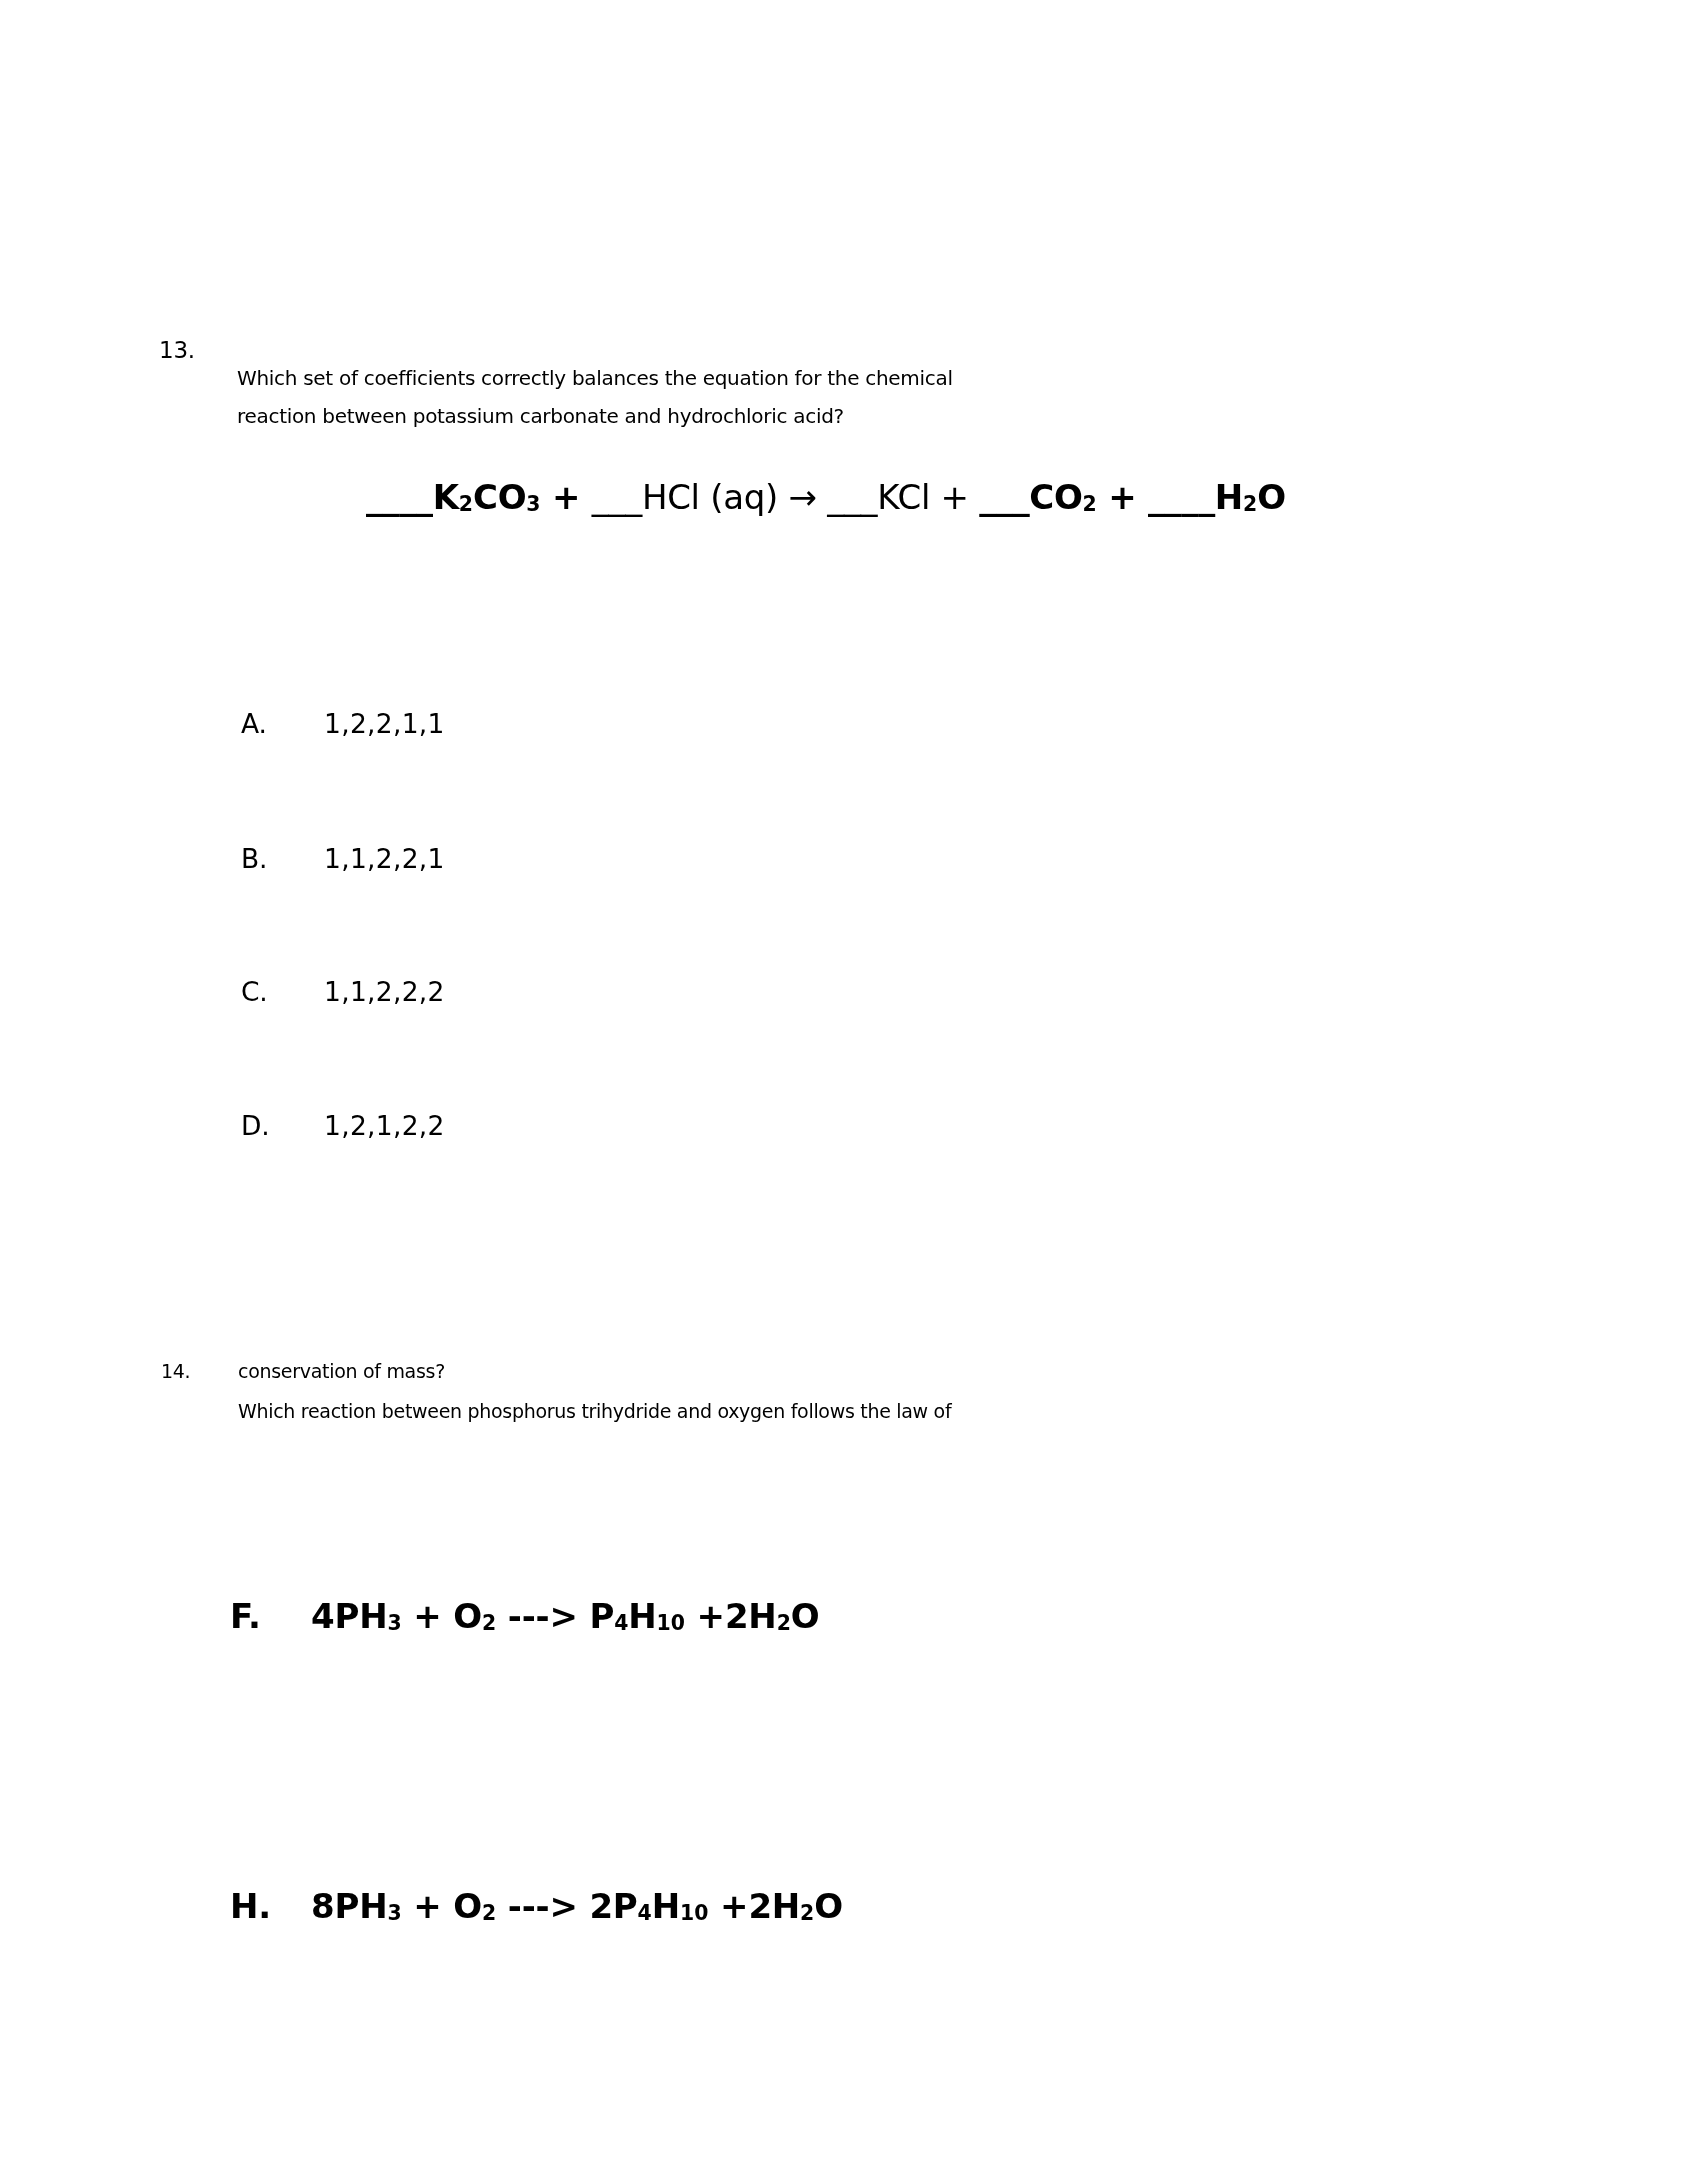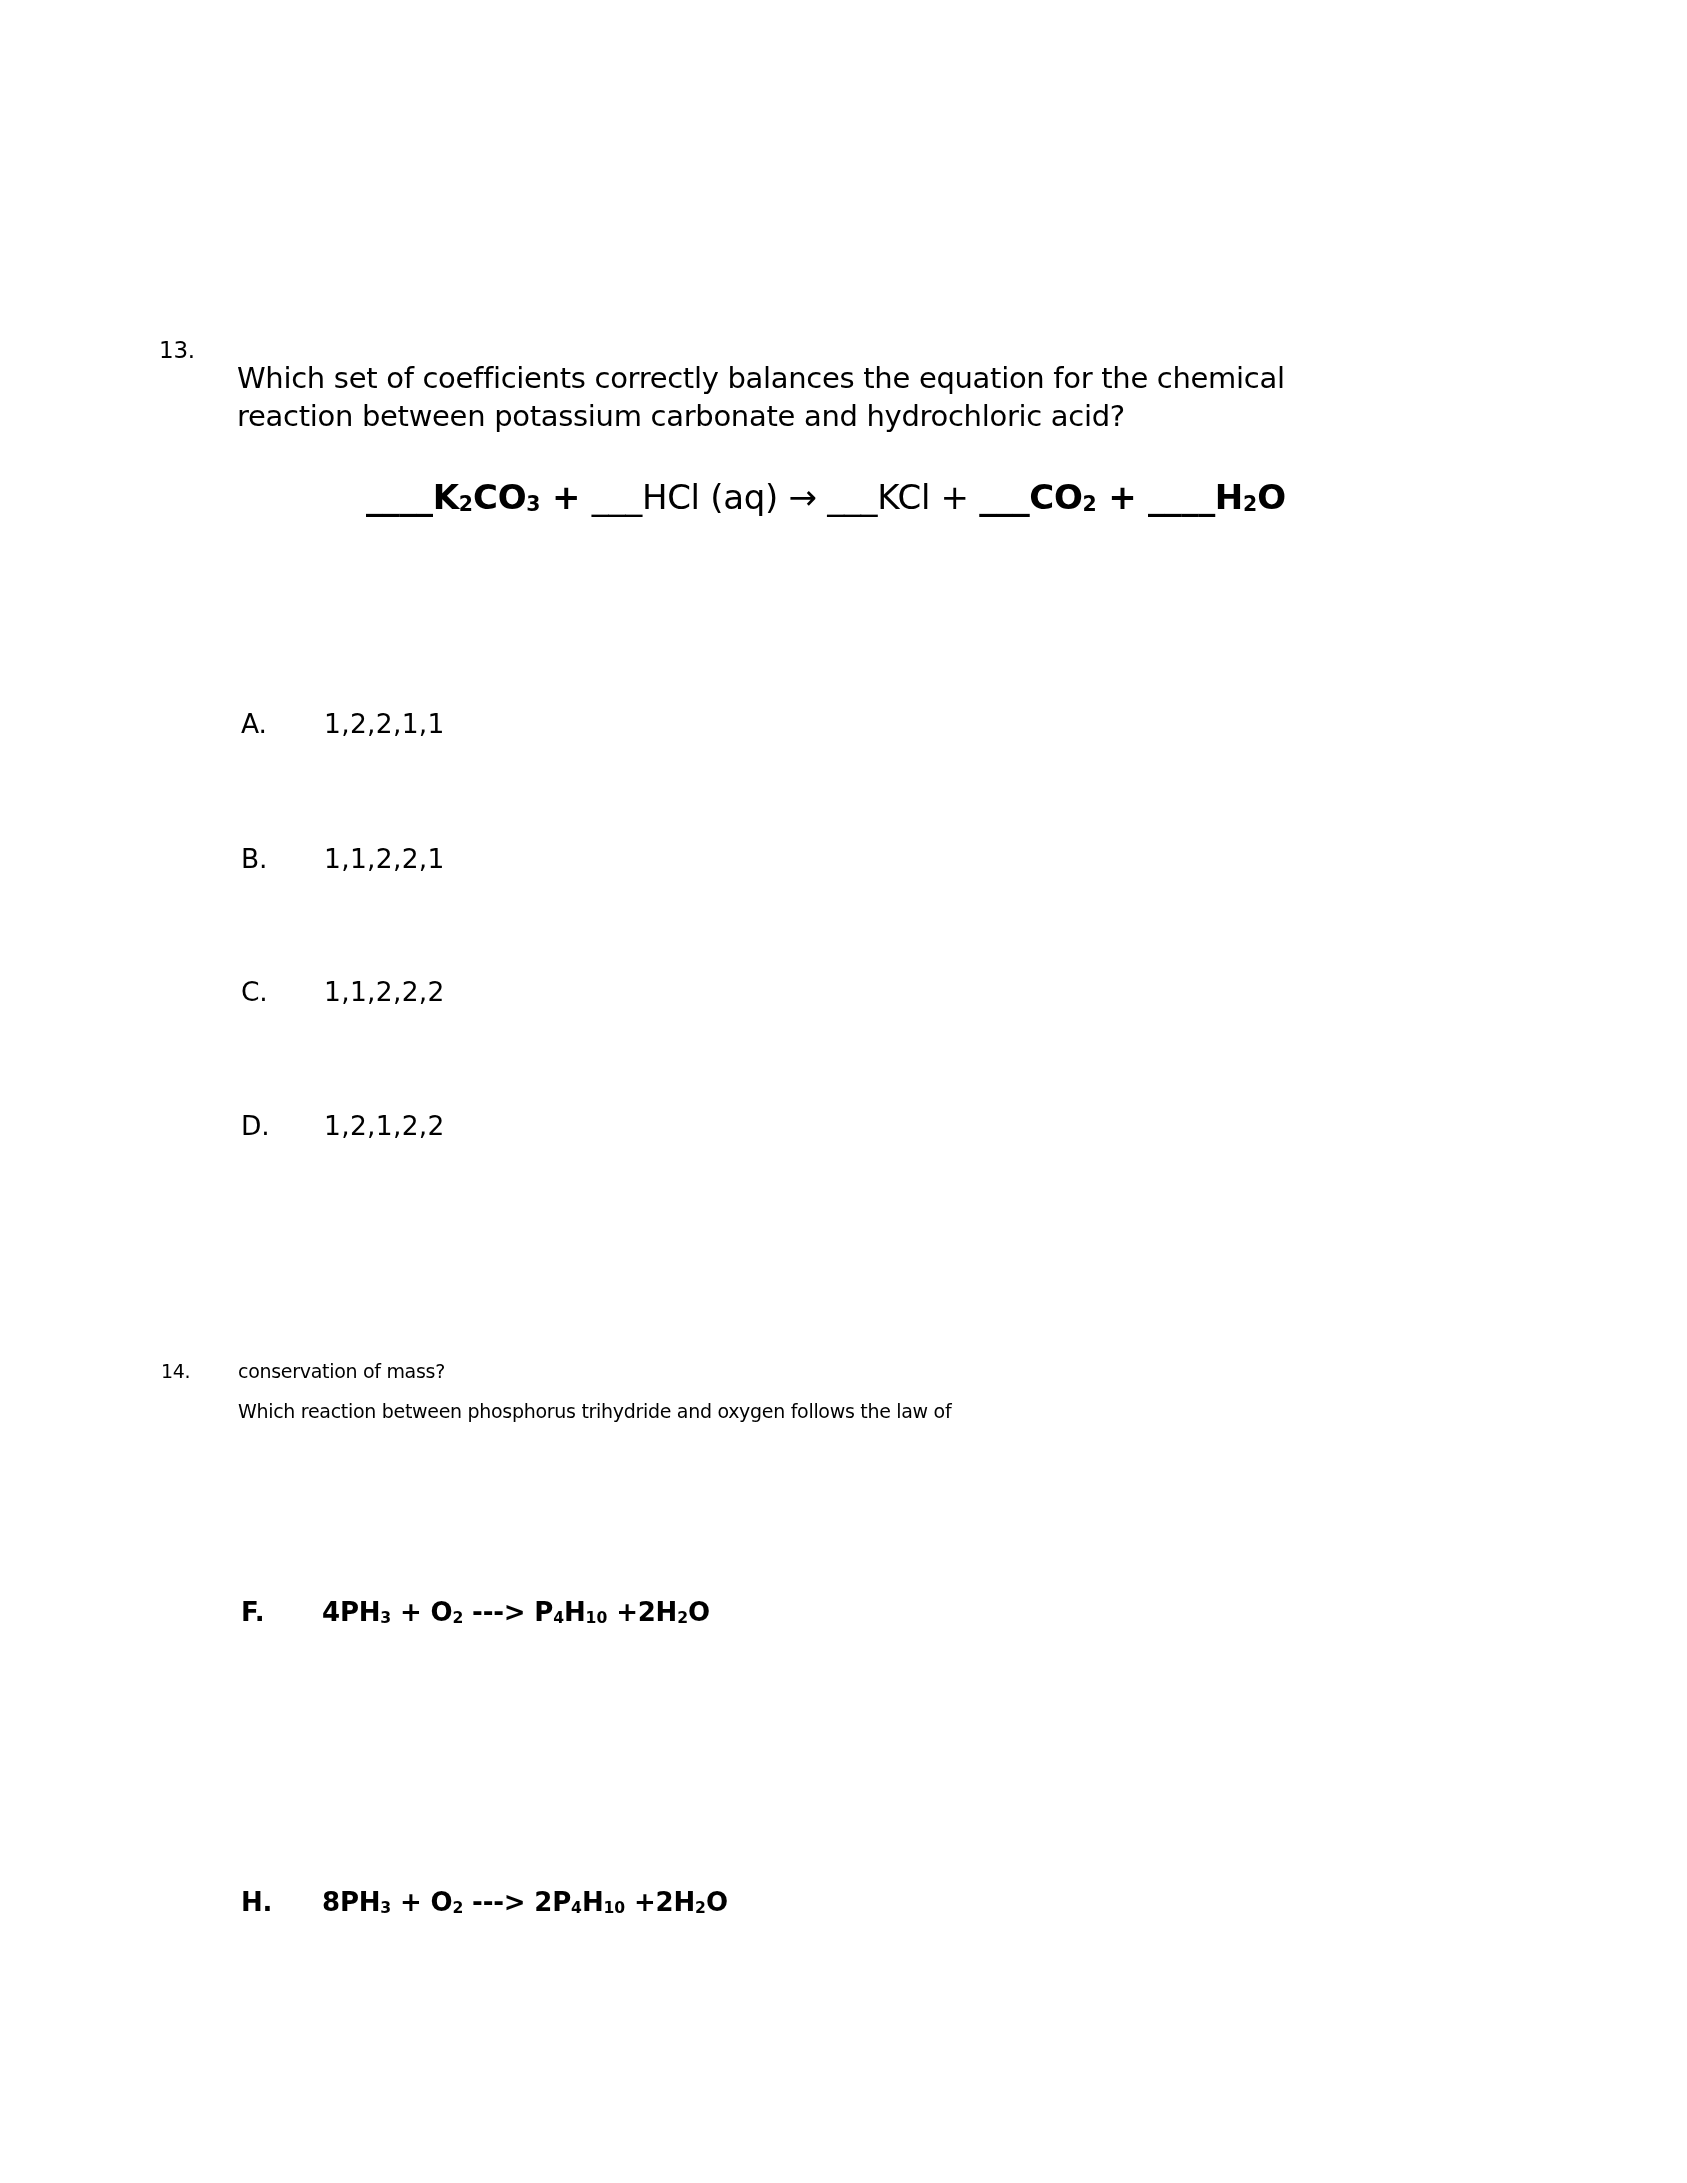--- a/index.html
+++ b/index.html
@@ -14,21 +14,21 @@
   }
   .q-number {
     position: absolute;
     font-size: 23px;
     line-height: 1;
     letter-spacing: -0.2px;
   }
   .q13-num { left: 159px; top: 339px; }
   .prompt {
     position: absolute;
-    font-size: 29px;
+    font-size: 20px;
     line-height: 38px;
     letter-spacing: -0.3px;
     white-space: nowrap;
   }
   .q13-prompt { left: 237px; top: 359px; }
   .equation {
     position: absolute;
     left: 366px;
     top: 480px;
     font-size: 34px;
@@ -66,22 +66,22 @@
     white-space: nowrap;
   }
   .q14-block .q14-num {
     position: absolute;
     left: 0;
     top: 0;
   }
   .q14-block .q14-lines { margin-left: 77px; }
   .option14 {
     position: absolute;
-    left: 241px;
-    font-size: 26px;
+    left: 230px;
+    font-size: 34px;
     font-weight: bold;
     line-height: 1;
     white-space: nowrap;
     letter-spacing: -0.2px;
   }
   .option14 .opt-label { display: inline-block; width: 81px; }
   .opt-f { top: 1599px; }
   .opt-g { top: 1743px; }
   .opt-h { top: 1889px; }
 </style>

